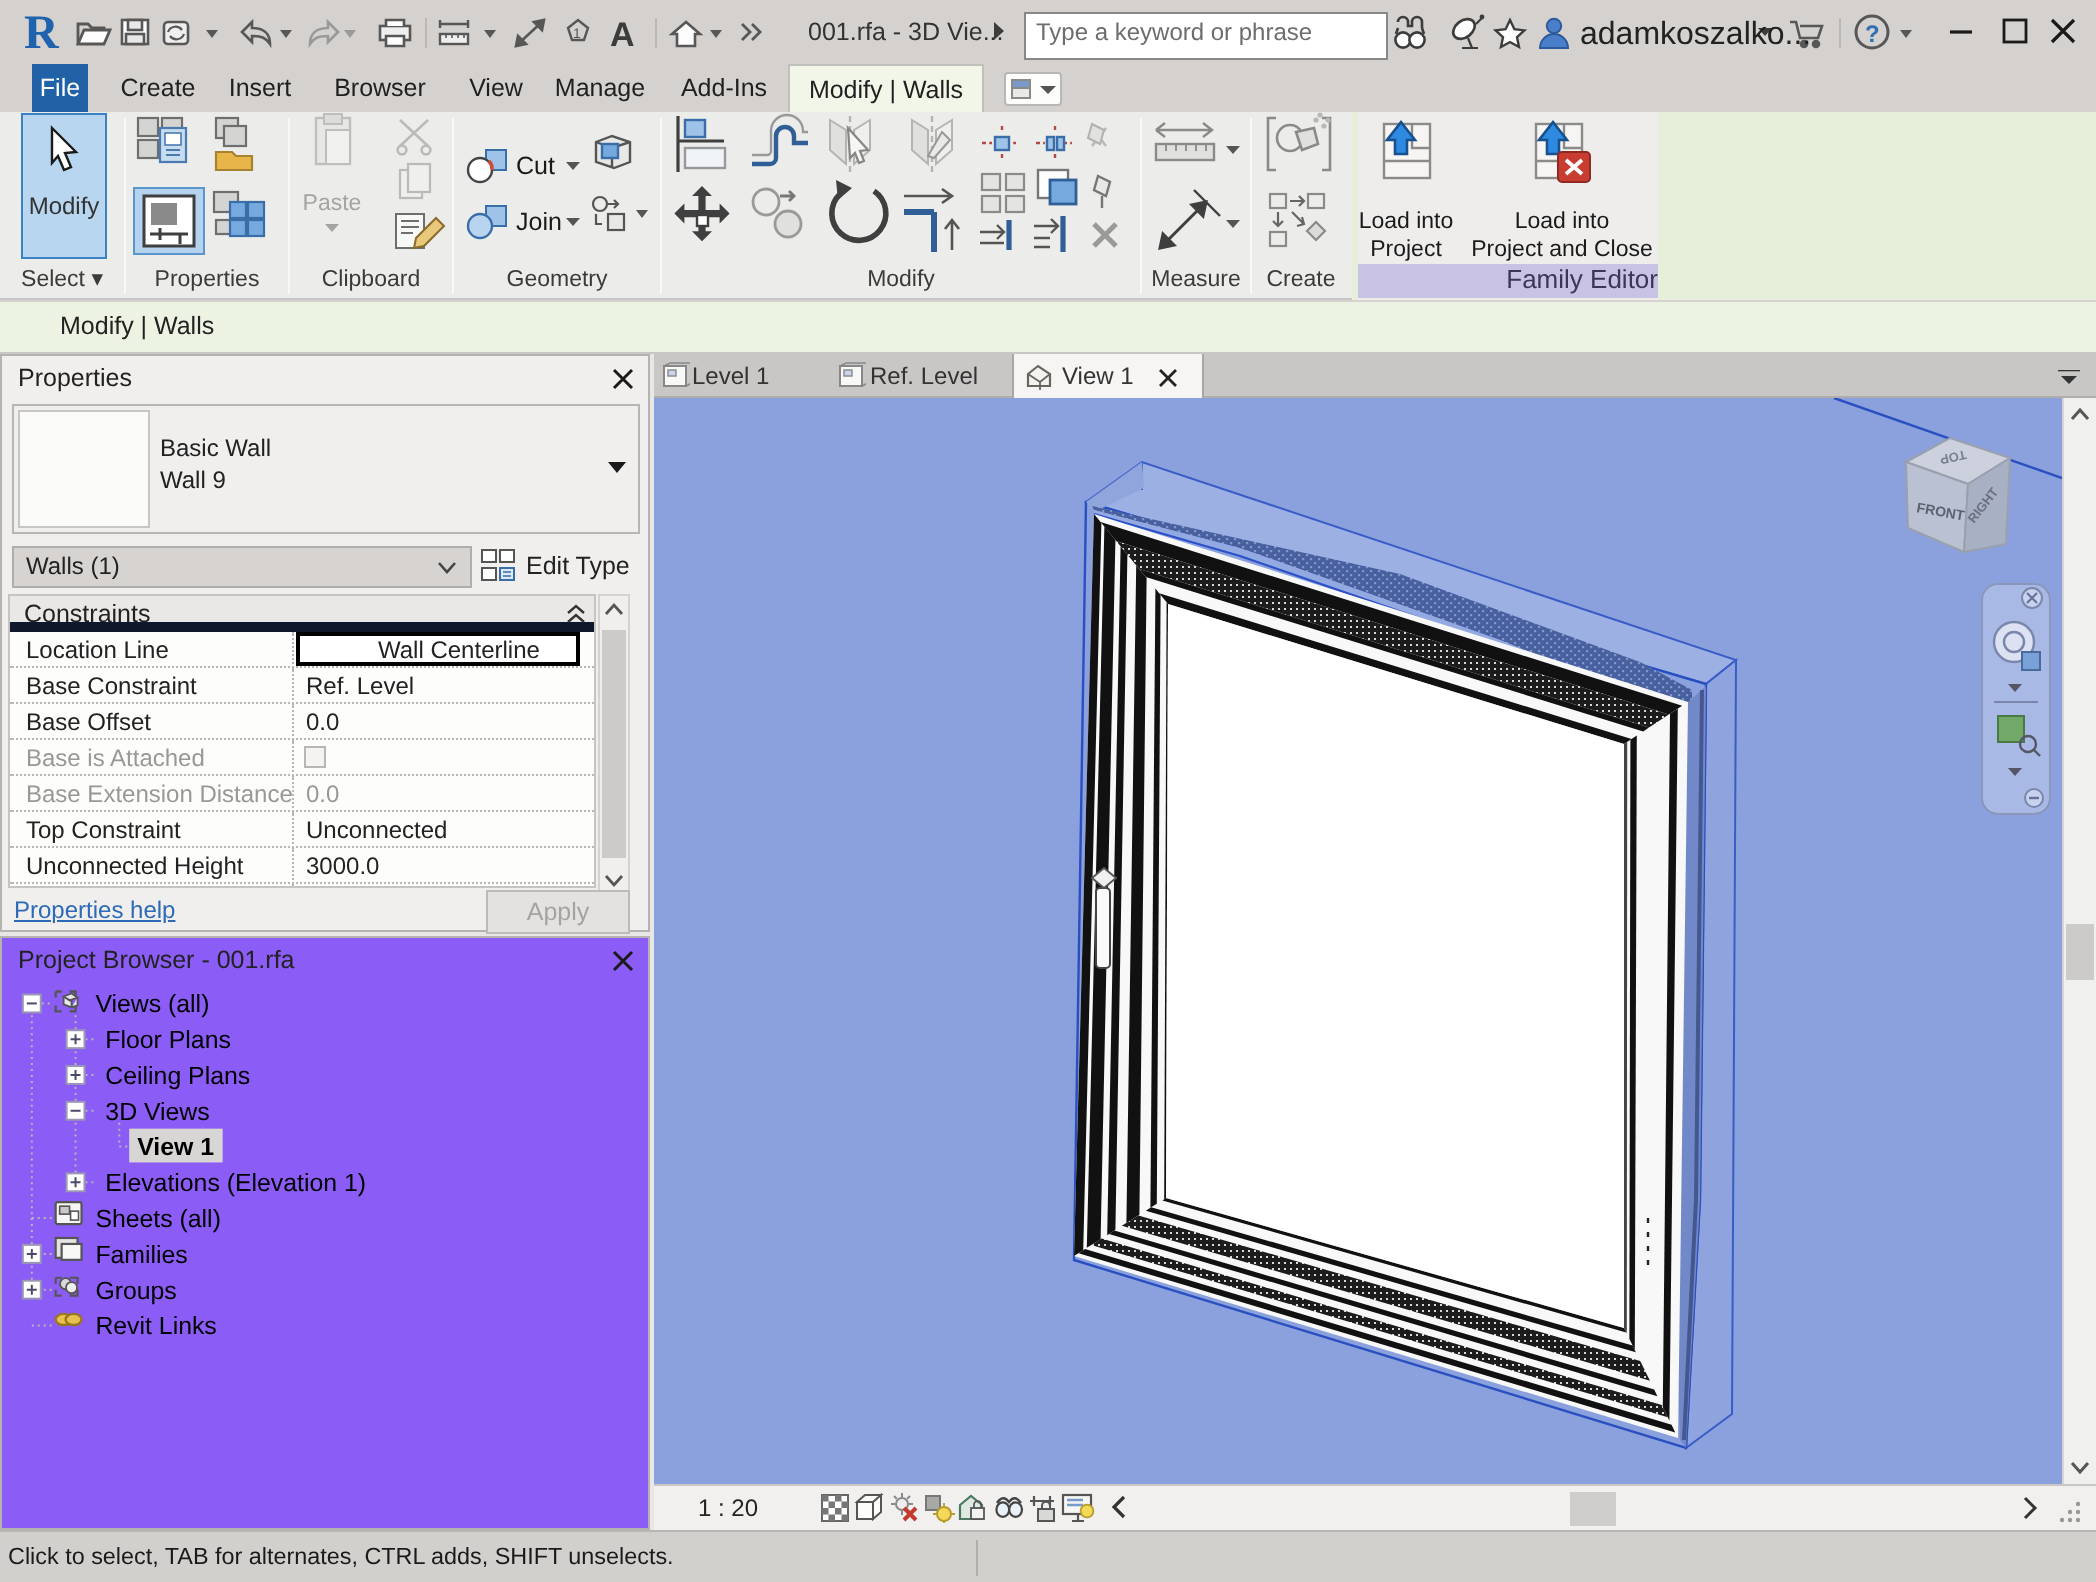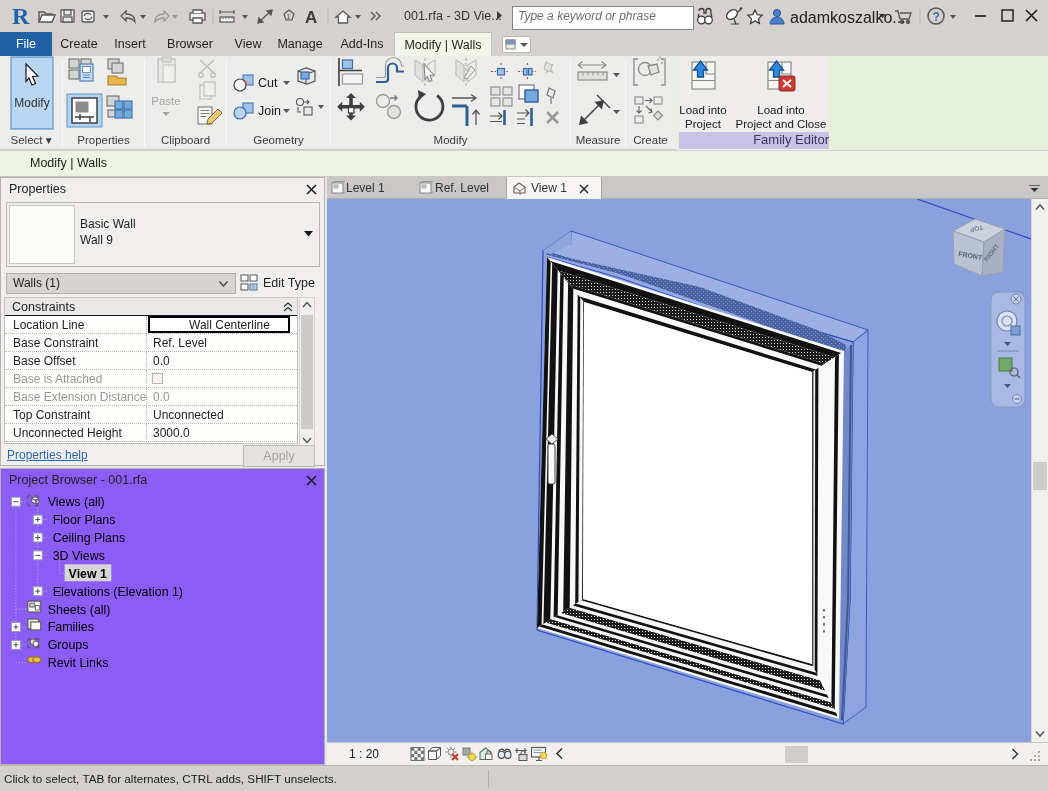--- a/index.html
+++ b/index.html
@@ -3,27 +3,27 @@
 <meta charset="utf-8">
 <style>
 * { margin:0; padding:0; box-sizing:border-box; }
 html,body { width:1048px; height:791px; overflow:hidden; }
 body { font-family:"Liberation Sans", sans-serif; font-size:12px; color:#222; background:#d5d2cf; position:relative; }
 svg { display:block; }
 
 
 #titlebar { position:absolute; left:0; top:0; width:1048px; height:32px; background:#d4d1ce; }
 #title-text { position:absolute; left:404px; top:9px; font-size:12.5px; color:#333; }
-#searchbox { position:absolute; left:512px; top:6px; width:182px; height:24px; background:#fff; border:1px solid #878787; font-style:italic; color:#6d6d6d; font-size:12px; line-height:18px; padding-left:5px; }
+#searchbox { position:absolute; left:512px; top:6px; width:182px; height:24px; background:#fff; border:1px solid #878787; color:#6d6d6d; font-size:12px; line-height:18px; padding-left:5px; }
 #username { position:absolute; left:790px; top:9px; font-size:16px; color:#222; }
 
 
 #tabrow { position:absolute; left:0; top:32px; width:1048px; height:24px; background:#d4d1ce; }
 .rtab { position:absolute; top:0; height:24px; line-height:24px; font-size:12.5px; color:#1f1f1f; text-align:center; }
-#tab-file { left:0; width:52px; background:#2161a6; color:#fff;text-align:center; }
+#tab-file { left:16px; width:28px; background:#2161a6; color:#fff;text-align:center; }
 #tab-modify { background:#f2f6e9; border:1px solid #c2c0bd; border-bottom:none; }
 
 
 #ribbon { position:absolute; left:0; top:56px; width:1048px; height:94px; background:#ececea; border-bottom:1px solid #c8c6c4; }
 #ribbon-green { position:absolute; left:676px; top:0; width:372px; height:94px; background:#e5efd9; }
 .panel { position:absolute; top:0; height:94px; }
 .plabel { position:absolute; left:0; bottom:1px; width:100%; height:17px; text-align:center; font-size:11.5px; color:#3b3b3b; line-height:16px; }
 .psep { position:absolute; top:3px; width:1px; height:88px; background:#d0cecb; border-right:1px solid #f8f8f8; }
 #fe-panel { position:absolute; left:679px; top:0; width:150px; height:94px; background:#eeedec; }
 #fe-label { position:absolute; left:0; bottom:1px; width:100%; height:17px; background:#c8c3e4; text-align:right; font-size:13px; color:#3c3658; line-height:16px; }
@@ -452,21 +452,21 @@
       <svg width="18" height="18" viewBox="0 0 18 18" style="position:absolute;left:0;top:1px;">
         <rect x="1" y="1" width="7" height="6" fill="#fff" stroke="#555"></rect>
           <rect x="10" y="1" width="7" height="6" fill="#fff" stroke="#555"></rect>
         <rect x="1" y="10" width="7" height="6" fill="#fff" stroke="#555"></rect>
         <rect x="10" y="10" width="7" height="6" fill="#dce8f4" stroke="#3a6ea8"></rect>
           <path d="M11.5 12 h4 M11.5 14 h4" stroke="#3a6ea8" stroke-width="0.8"></path>
       </svg>
       <span style="position:absolute;left:23px;top:3px;font-size:12.5px;">Edit Type</span>
     </div>
     <div id="grid">
-      <div style="position:absolute;left:0;top:0;width:100%;height:18px;background:#eae8e6;border-bottom:1px solid #0f172a;">
+      <div style="position:absolute;left:0;top:0;width:100%;height:18px;background:#eae8e6;border-bottom:5px solid #0f172a;">
         <span style="position:absolute;left:7px;top:2px;font-size:12.5px;">Constraints</span>
         <svg style="position:absolute;right:4px;top:4px;" width="10" height="10" viewBox="0 0 10 10">
             <path d="M1 4.5 l4 -3.5 4 3.5 M1 9 l4 -3.5 4 3.5" fill="none" stroke="#333" stroke-width="1.2"></path>
           </svg>
       </div>
       <div class="grow" style="top:18px;">
           <span class="lbl">Location Line</span>
           <span class="cdiv"></span>
         <span style="position:absolute;left:143px;top:0;width:142px;height:17px;border:2px solid #000;background:#fff;"></span>
         <span class="val" style="left:147px;margin-left:37px;">Wall Centerline</span>

